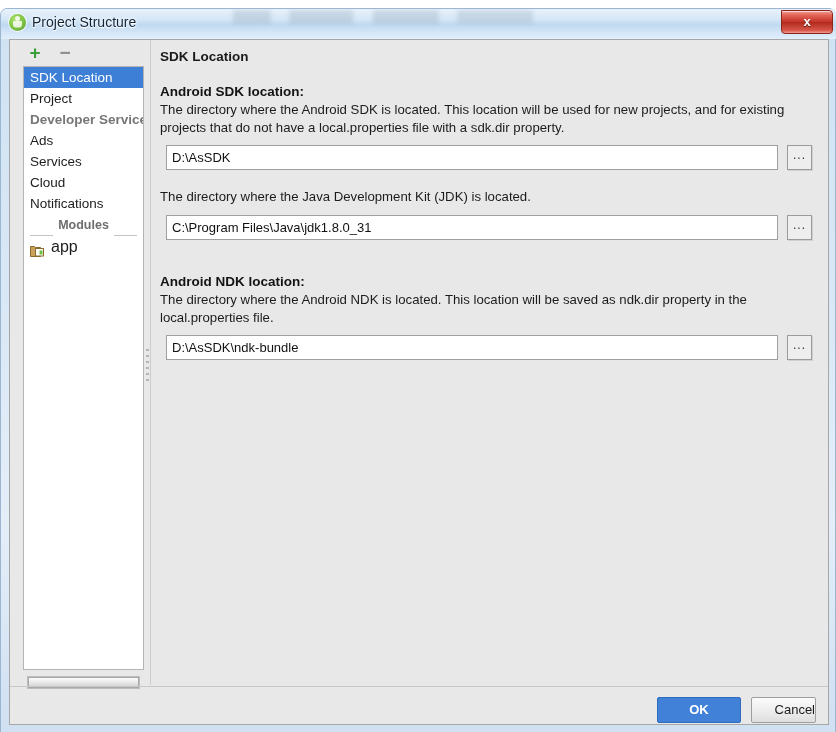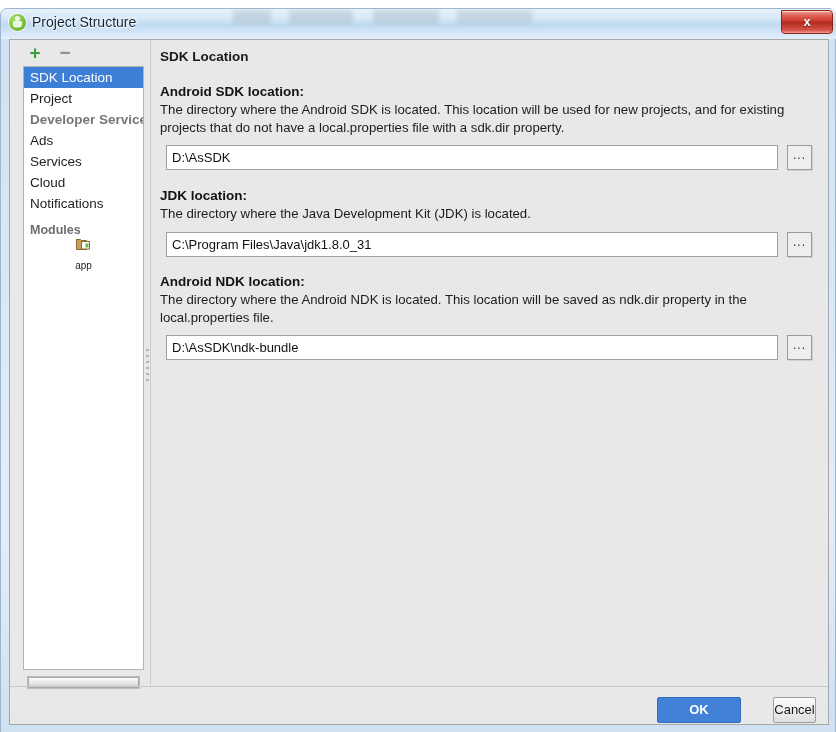--- a/index.html
+++ b/index.html
@@ -164,41 +164,40 @@
   }
   .nav-sep {
     position: relative;
     height: 22px;
     line-height: 22px;
     font-size: 12.5px;
     font-weight: bold;
     color: #6e6e6e;
     text-align: center;
     display: flex;
-    align-items: flex-start;
+    align-items: flex-end;
     gap: 5px;
     padding: 0 6px;
-    flex-direction: column;
   }
   .nav-sep .rule {
     flex: 1 1 auto;
     height: 1px;
     background: #c4c4c4;
   }
   .module-item {
     position: relative;
     height: 22px;
     line-height: 22px;
-    font-size: 10px;
+    padding-left: 6px;
+    font-size: 16px;
     color: #1d1d1d;
     display: flex;
     align-items: center;
     gap: 6px;
     cursor: default;
-    flex-direction: column;
   }
   .module-icon {
     position: relative;
     width: 15px; height: 13px;
     flex: 0 0 auto;
   }
 
   #hscroll {
     position: absolute;
     left: 17px; top: 636px;
@@ -327,25 +326,26 @@
     right: 87px;
     width: 84px;
     background: #4182d8;
     border: 1px solid #2f6cbd;
     color: #ffffff;
     font-weight: bold;
     line-height: 24px;
   }
   #cancel-btn {
     right: 12px;
-    width: 43px;
+    width: 65px;
     background: linear-gradient(180deg,#fbfbfb 0%, #eeeeee 50%, #dedede 100%);
     border: 1px solid #9e9e9e;
     color: #1b1b1b;
     line-height: 24px;
+    text-align: right;
   }
 </style>
 </head>
 <body>
 
 <div id="window">
 
   <div id="titlebar">
     <div class="ghost"></div>
     <div id="app-icon"></div>
@@ -422,21 +422,20 @@
       <div class="section" style="top:44px;">
         <div class="sec-label">Android SDK location:</div>
         <div class="sec-desc">The directory where the Android SDK is located. This location will be used for new projects, and for existing projects that do not have a local.properties file with a sdk.dir property.</div>
         <div class="field-row">
           <input class="field-input" type="text" value="D:\AsSDK" style="">
           <div class="browse-btn">...</div>
         </div>
       </div>
 
       <div class="section" style="top:148px;">
-        <div class="sec-label">JDK location:</div>
         <div class="sec-desc">The directory where the Java Development Kit (JDK) is located.</div>
         <div class="field-row">
           <input class="field-input" type="text" value="C:\Program Files\Java\jdk1.8.0_31" style="">
           <div class="browse-btn">...</div>
         </div>
       </div>
 
       <div class="section" style="top:234px;">
         <div class="sec-label">Android NDK location:</div>
         <div class="sec-desc">The directory where the Android NDK is located. This location will be saved as ndk.dir property in the local.properties file.</div>

